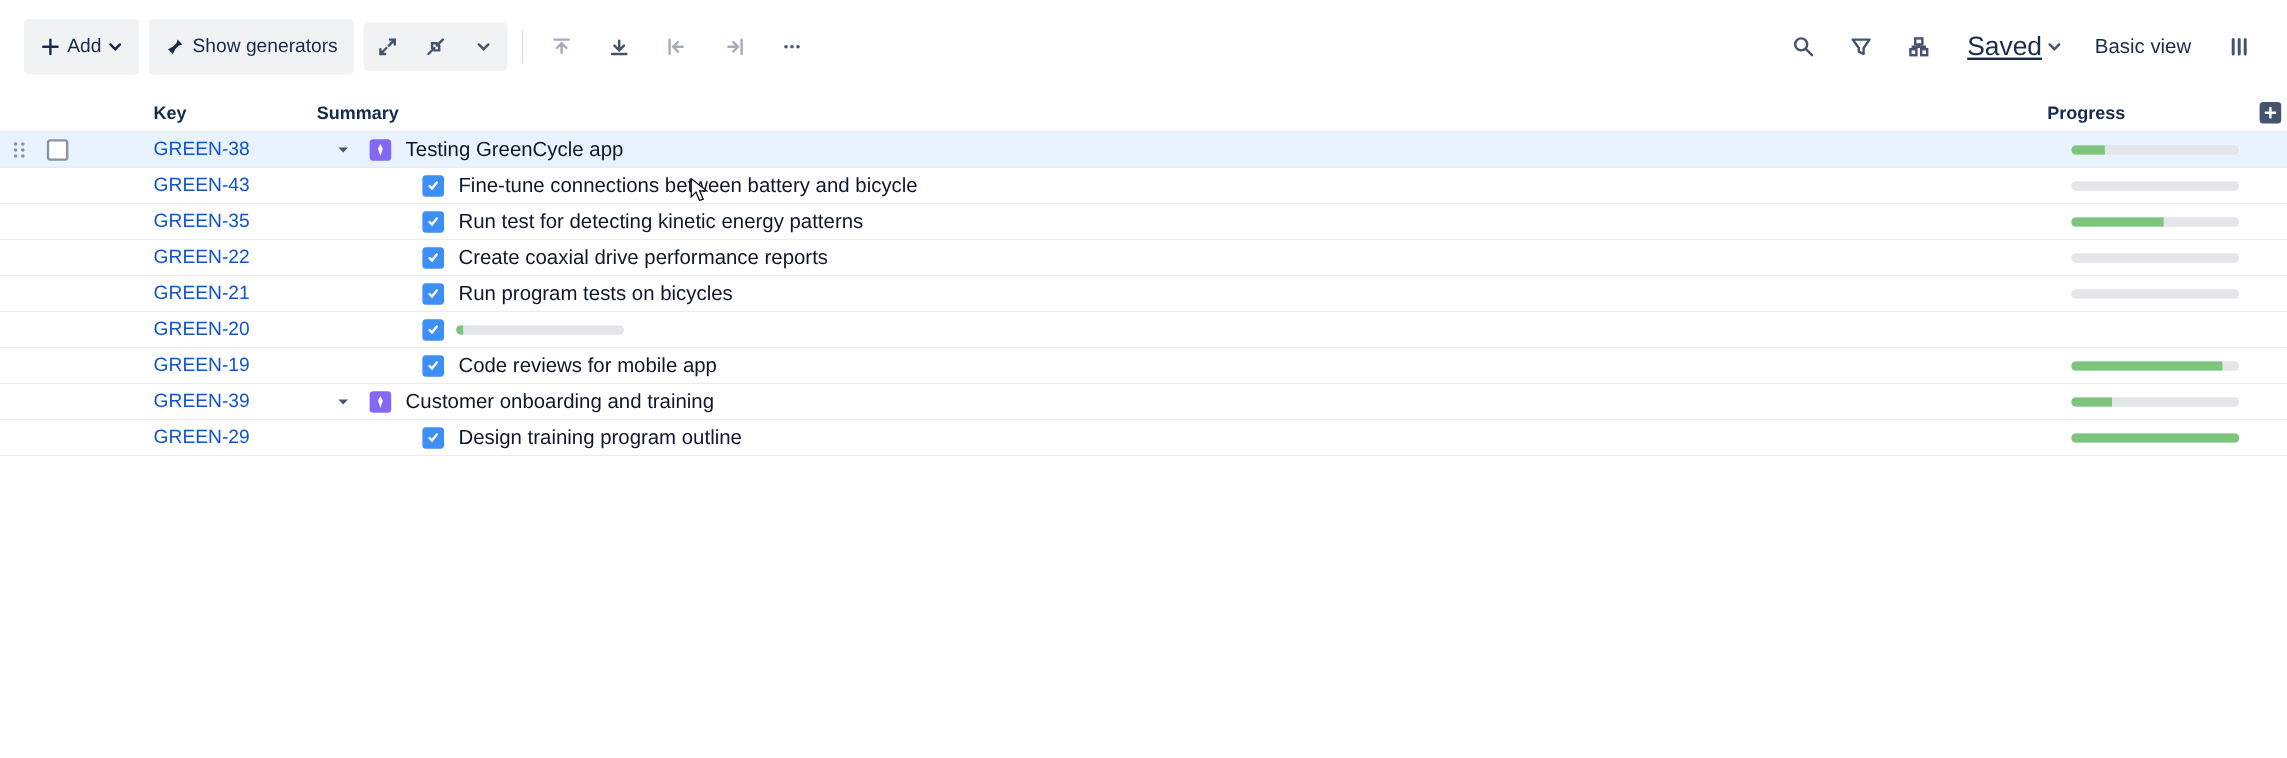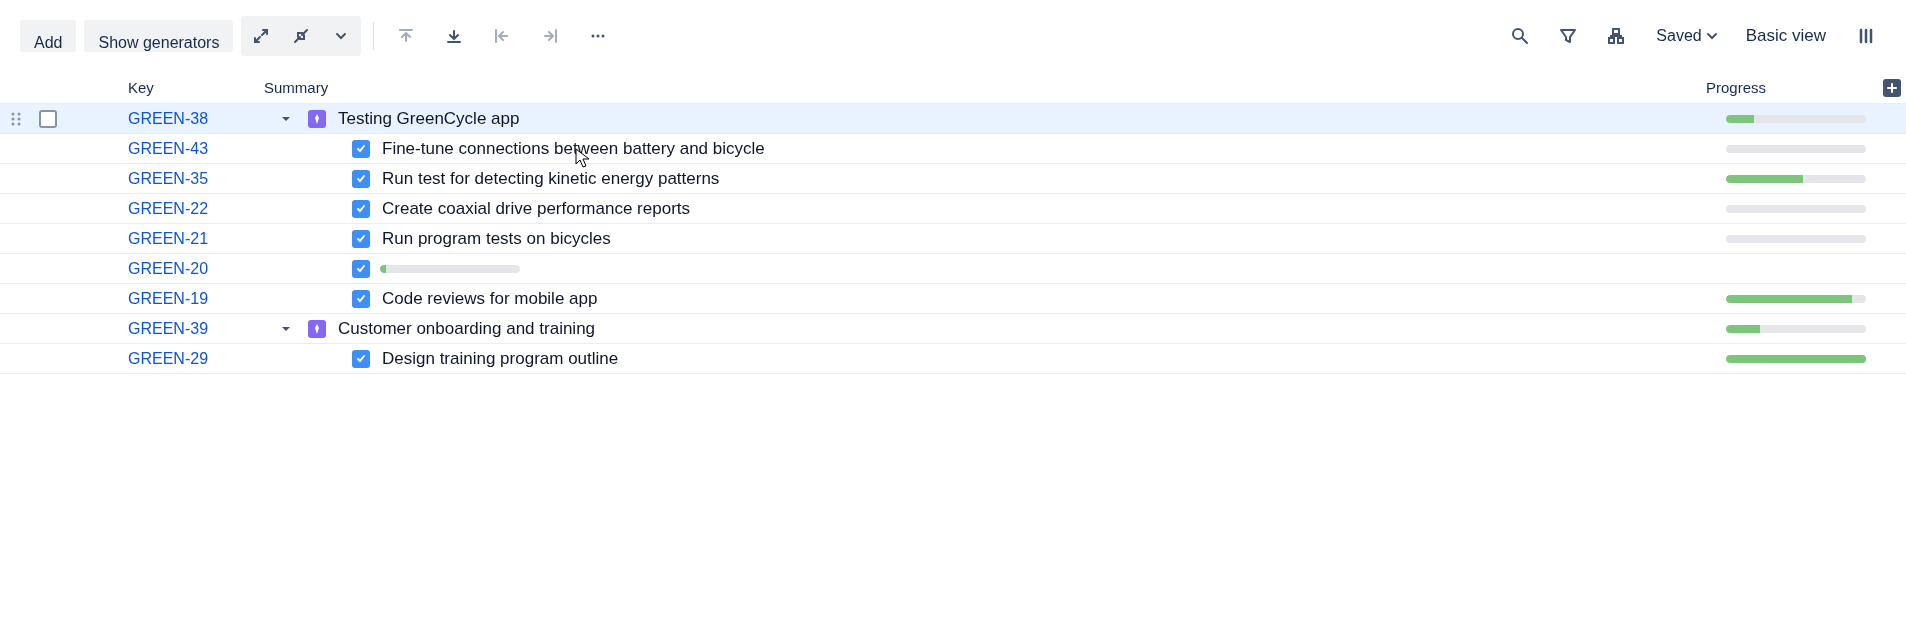--- a/index.html
+++ b/index.html
@@ -1,28 +1,28 @@
 <!DOCTYPE html>
 <html><head>
 <meta charset="utf-8">
 <style>
 * { box-sizing: border-box; margin: 0; padding: 0; }
 body { font-family: -apple-system, BlinkMacSystemFont, "Segoe UI", Arial, sans-serif; font-size: 15px; color: #172b4d; background: #fff; }
 
 .toolbar { display: flex; align-items: center; padding: 16px 20px; gap: 8px; border-bottom: 1px solid transparent; }
-.btn { display: inline-flex; align-items: center; gap: 6px; padding: 8px 14px; border-radius: 4px; background: #f1f2f4; border: none; font-size: 16px; color: #172b4d; cursor: pointer; height: 32px; flex-direction: column; }
+.btn { display: inline-flex; align-items: center; gap: 6px; padding: 8px 14px; border-radius: 4px; background: #f1f2f4; border: none; font-size: 16px; color: #172b4d; cursor: pointer; height: 46px; }
 .btn-icon { display: inline-flex; align-items: center; justify-content: center; width: 40px; height: 40px; border-radius: 4px; background: transparent; border: none; cursor: pointer; color: #44546f; }
 .btn-group { display: inline-flex; background: #f1f2f4; border-radius: 4px; height: 40px; }
 .btn-group .btn-icon { width: 40px; background: transparent; }
 .toolbar-divider { width: 1px; height: 28px; background: #dcdfe4; margin: 0 4px; }
 .toolbar-spacer { flex: 1; }
-.saved-label { font-size: 16px; color: #172b4d; padding: 0 4px; }
+.saved-label { font-size: 22px; color: #172b4d; padding: 0 4px; text-decoration: underline; }
 .view-label { font-size: 17px; color: #172b4d; padding: 0 4px; }
 
-.grid-header { display: flex; align-items: flex-start; padding: 6px 0; border-bottom: 1px solid #ebecf0; font-weight: 400; font-size: 15px; color: #172b4d; }
+.grid-header { display: flex; align-items: center; padding: 6px 0; border-bottom: 1px solid #ebecf0; font-weight: 700; font-size: 15px; color: #172b4d; }
 .col-pad { width: 128px; flex-shrink: 0; }
 .col-key { width: 136px; flex-shrink: 0; }
 .col-summary { flex: 1; }
 .col-progress { width: 172px; flex-shrink: 0; text-align: left; }
 .col-add { width: 28px; flex-shrink: 0; display: flex; justify-content: center; }
 
 .row { display: flex; align-items: center; height: 30px; border-bottom: 1px solid #ebecf0; }
 .row.hl { background: #e9f2ff; }
 .row-hover-zone { width: 32px; display: flex; align-items: center; justify-content: center; gap: 2px; flex-shrink: 0; }
 .row-checkbox-zone { width: 32px; display: flex; align-items: center; justify-content: center; flex-shrink: 0; }

